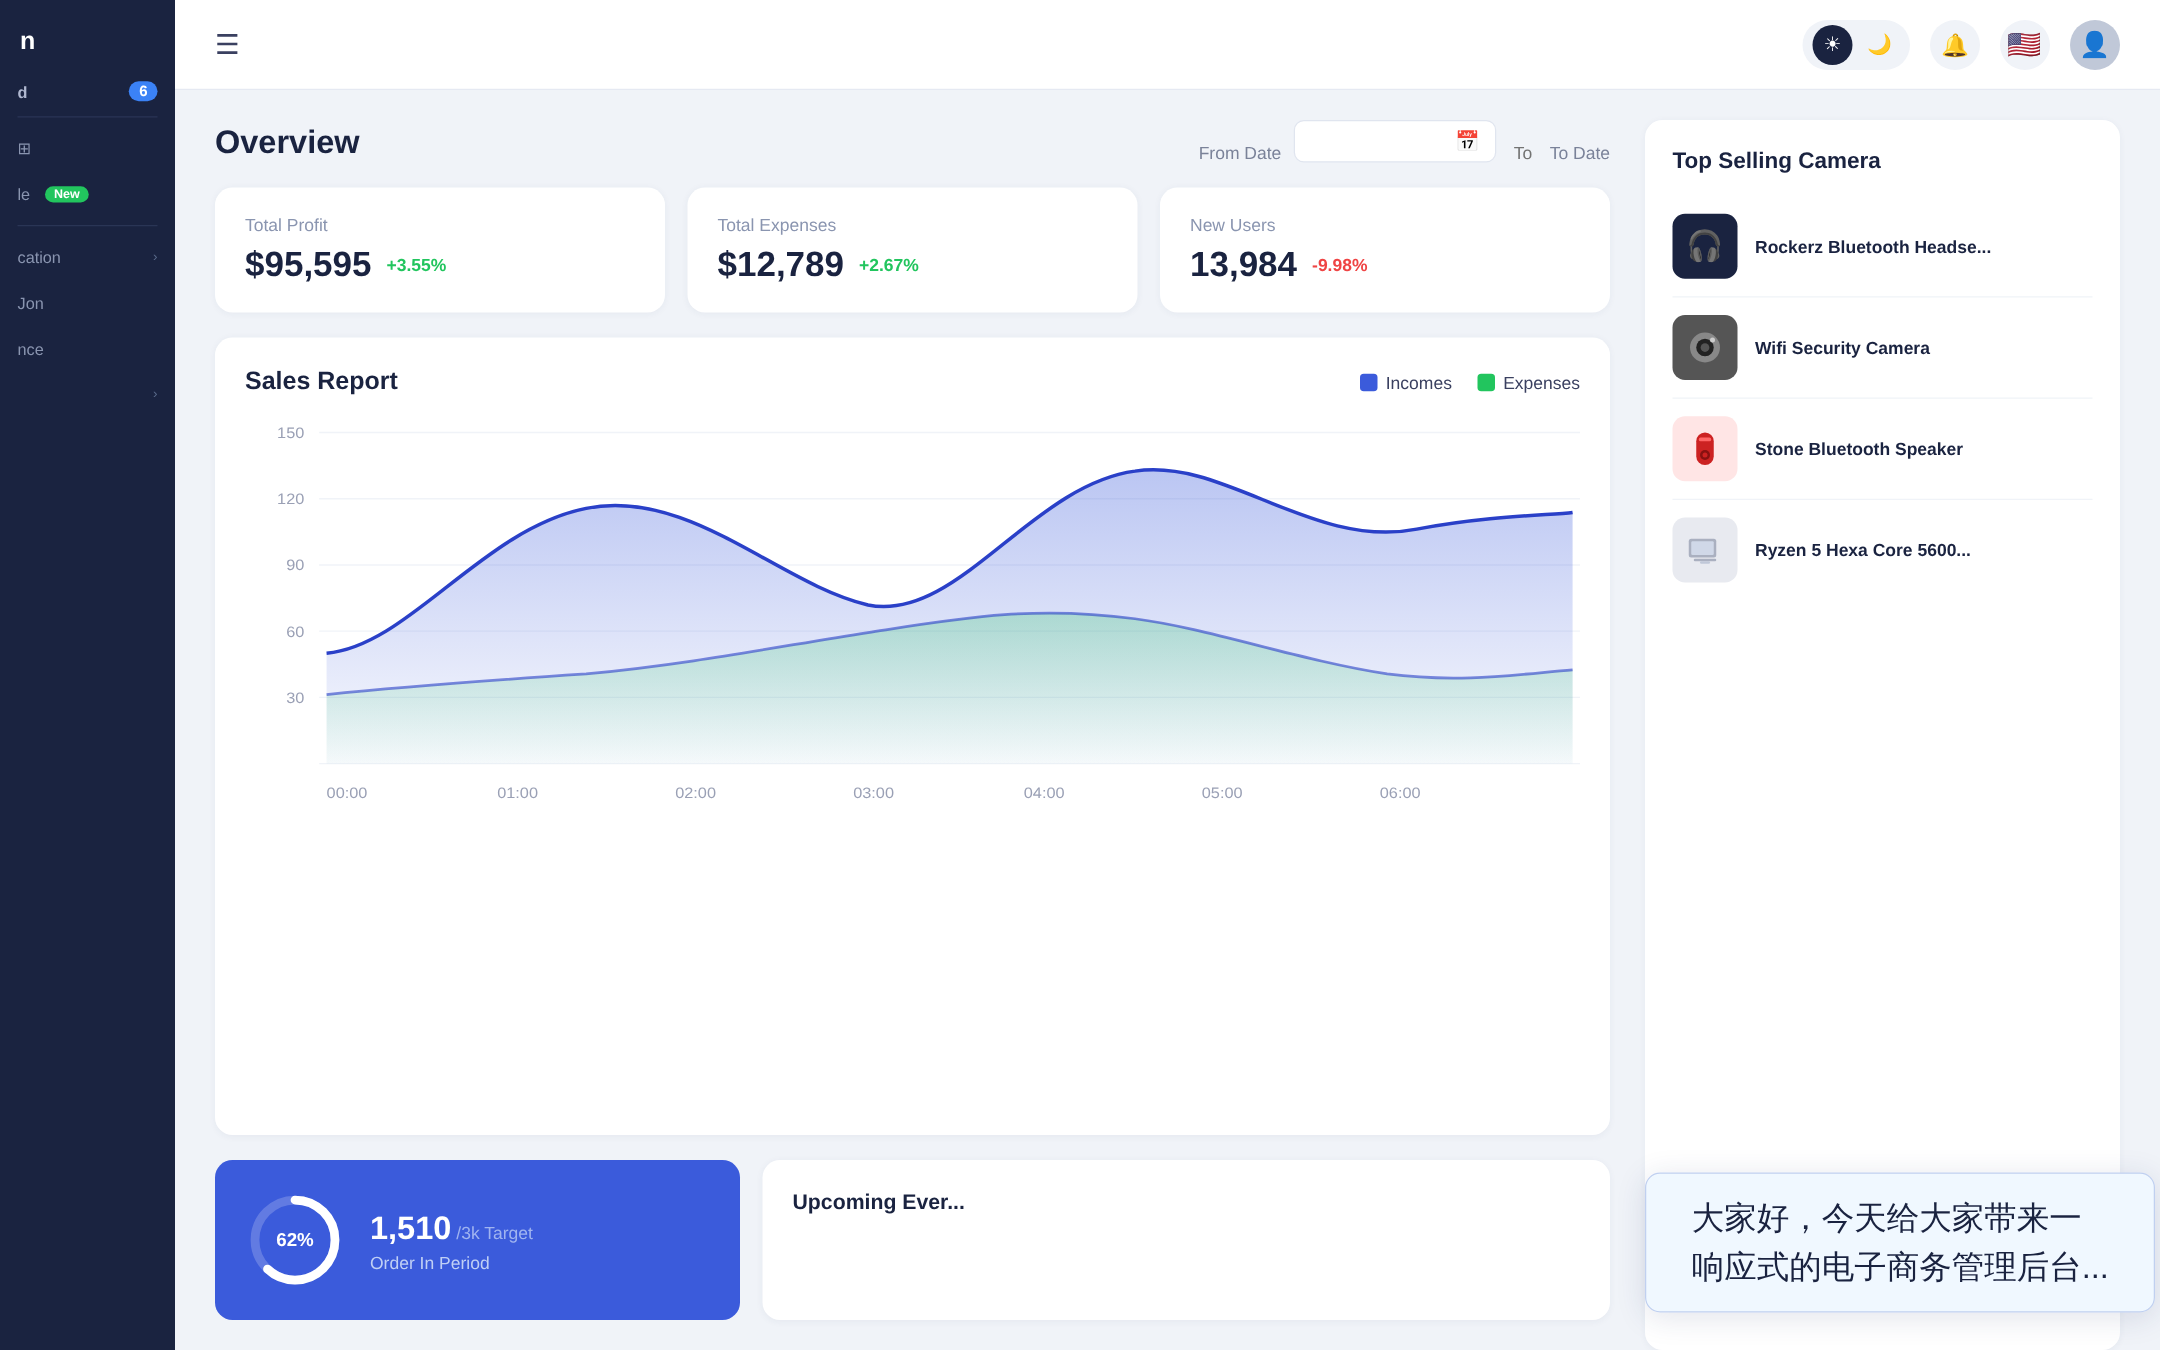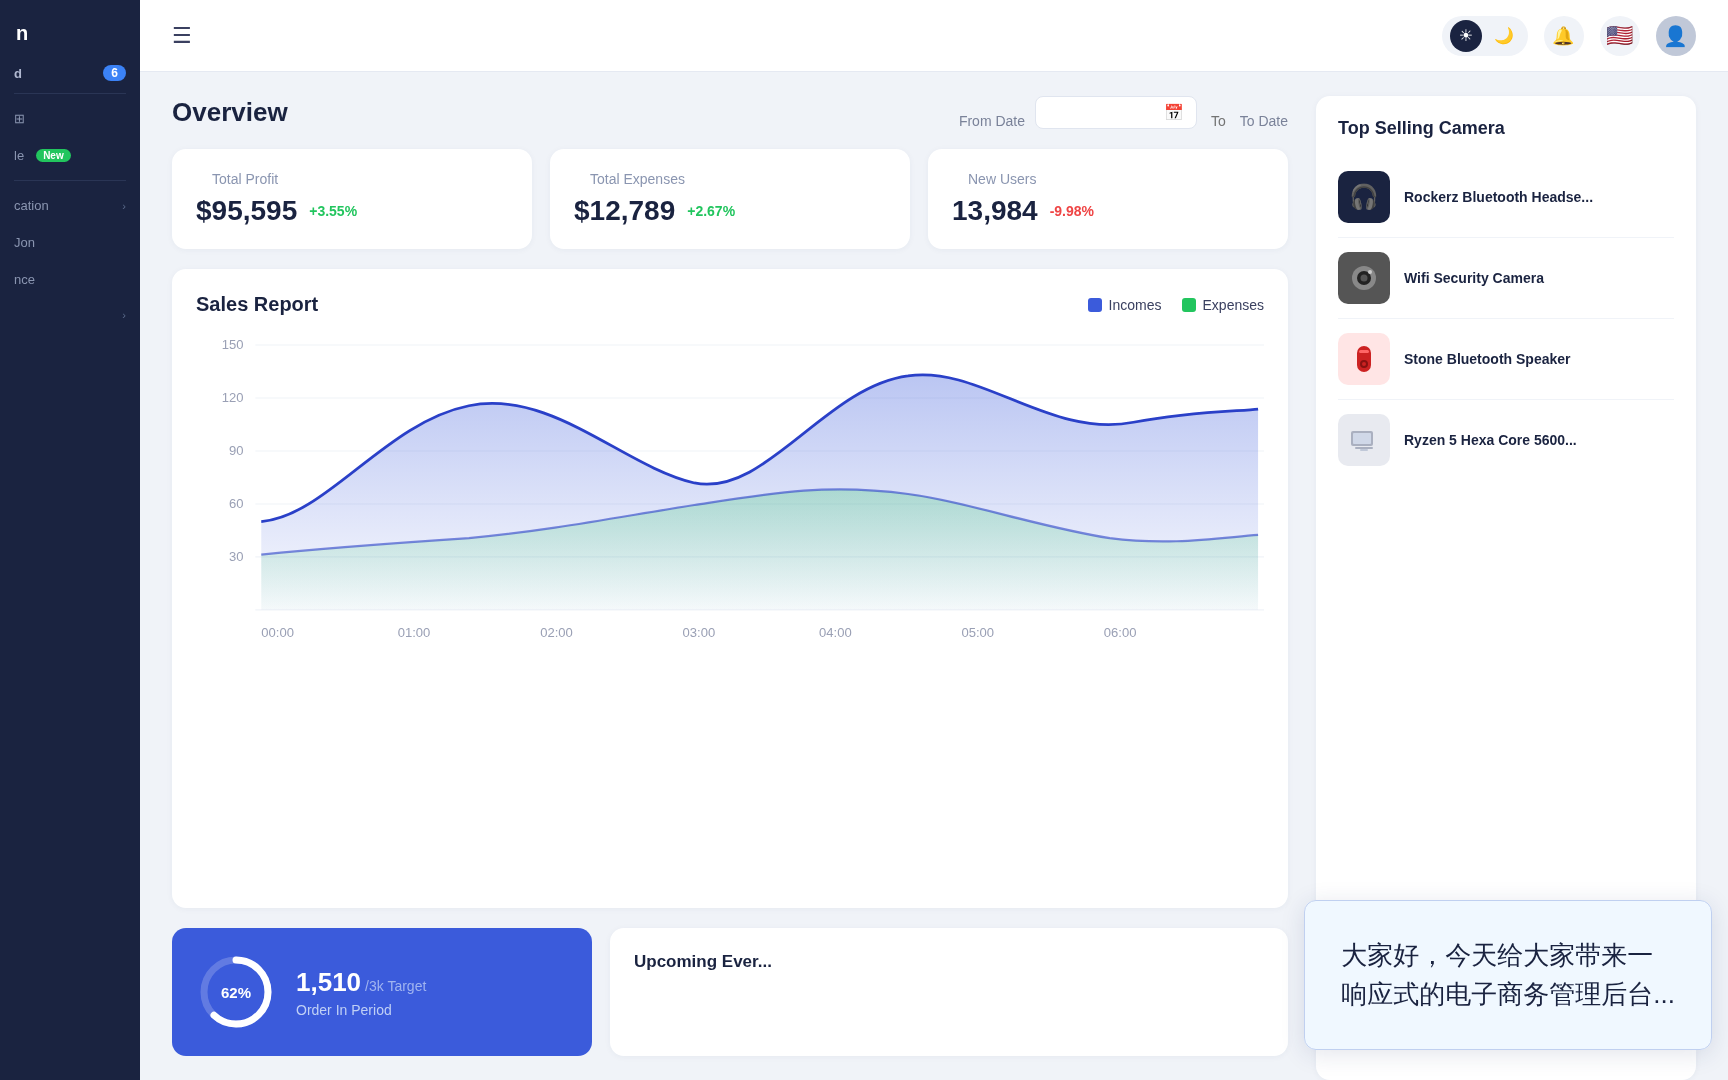--- a/index.html
+++ b/index.html
@@ -239,21 +239,20 @@
       padding: 22px 24px;
       display: flex;
       flex-direction: column;
       gap: 8px;
       box-shadow: 0 1px 6px rgba(30,50,100,0.05);
     }
     .stat-label {
       font-size: 14px;
       color: #8a95b0;
       font-weight: 500;
-      margin-left: 16px;
     }
     .stat-value-row {
       display: flex;
       align-items: center;
       gap: 12px;
     }
     .stat-value {
       font-size: 28px;
       font-weight: 700;
       color: #1a2340;
@@ -432,25 +431,25 @@
       font-size: 14px;
       font-weight: 600;
       color: #1a2340;
       flex: 1;
     }
 
     
     .chat-overlay {
       position: fixed;
       bottom: 30px;
-      right: 16px;
+      right: 4px;
       background: rgba(240, 248, 255, 0.97);
       border: 1.5px solid #c0d0f0;
       border-radius: 12px;
-      padding: 35px 36px;
+      padding: 16px 36px;
       max-width: 500px;
       font-size: 26px;
       color: #1a2340;
       font-weight: 500;
       line-height: 1.5;
       box-shadow: 0 4px 24px rgba(30,50,100,0.13);
       z-index: 100;
     }
 
     

